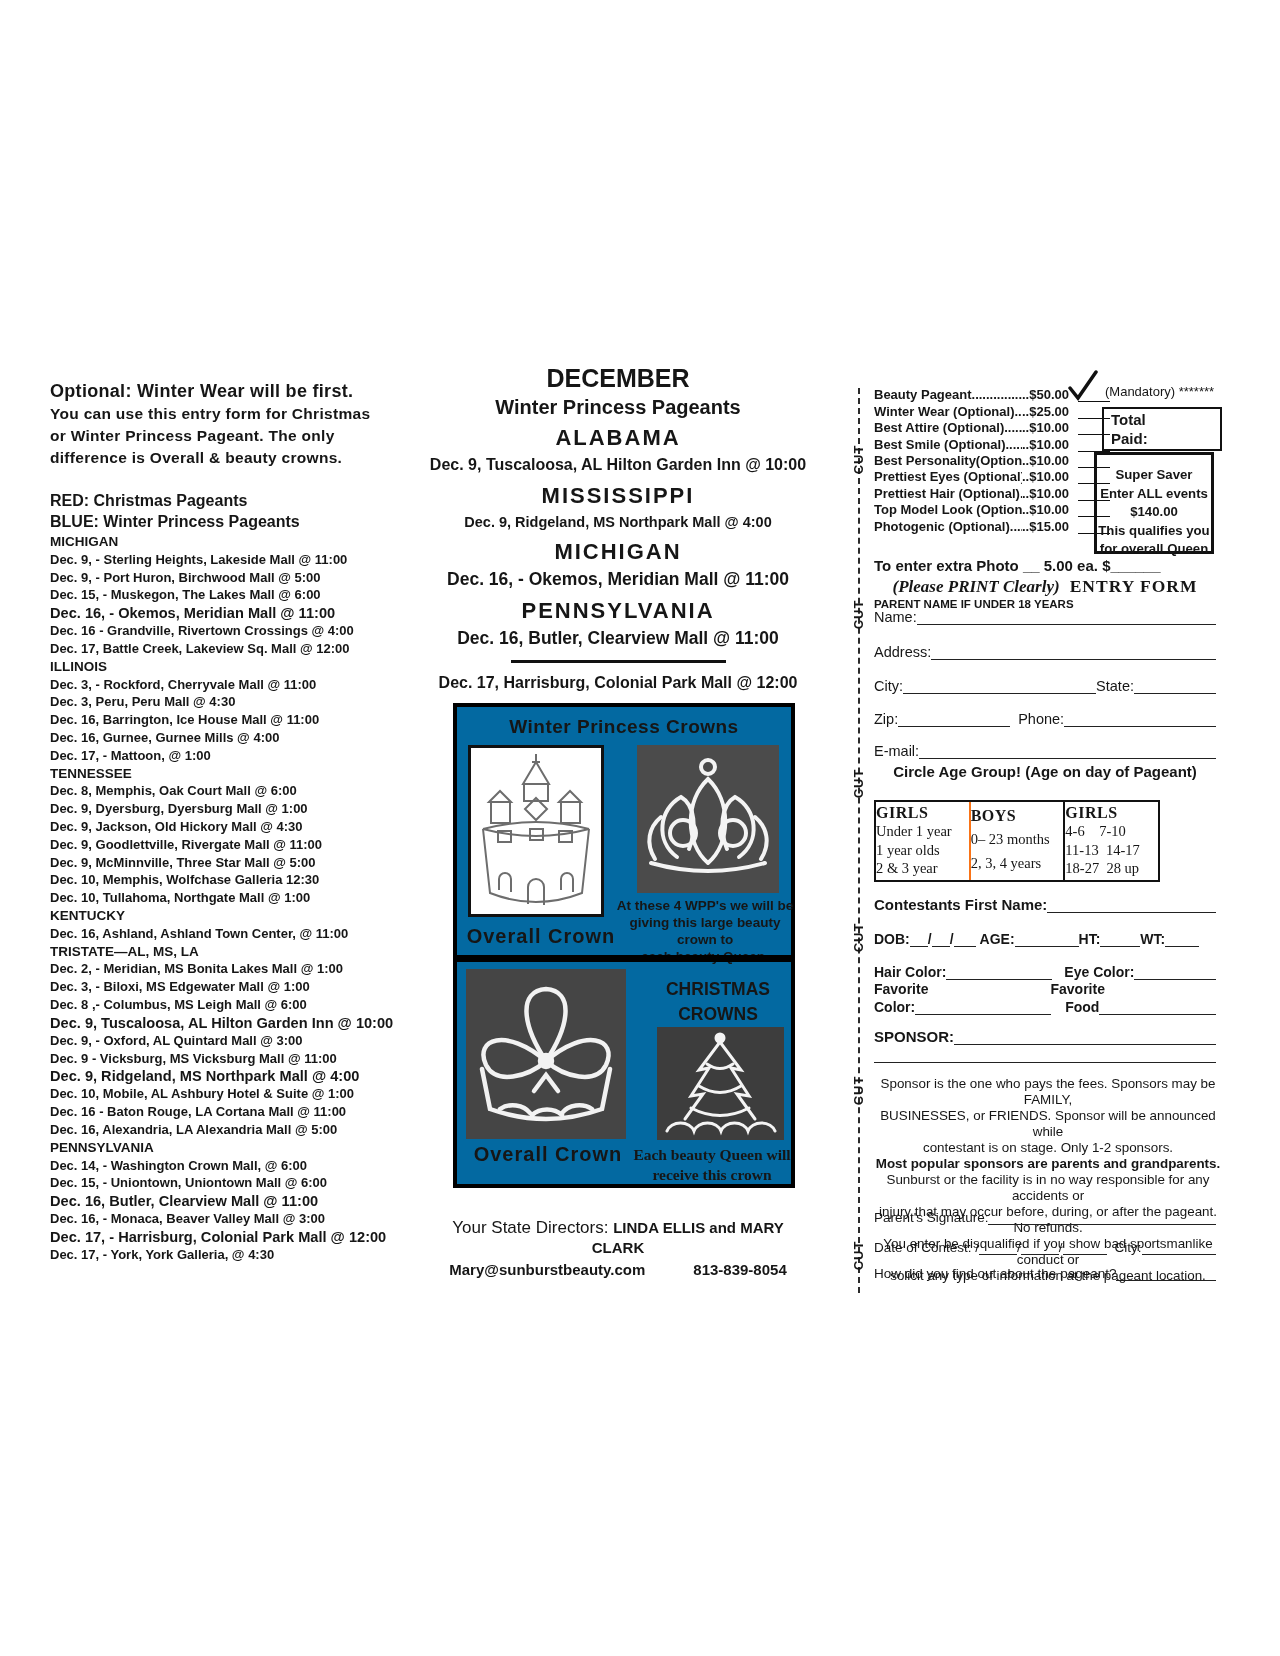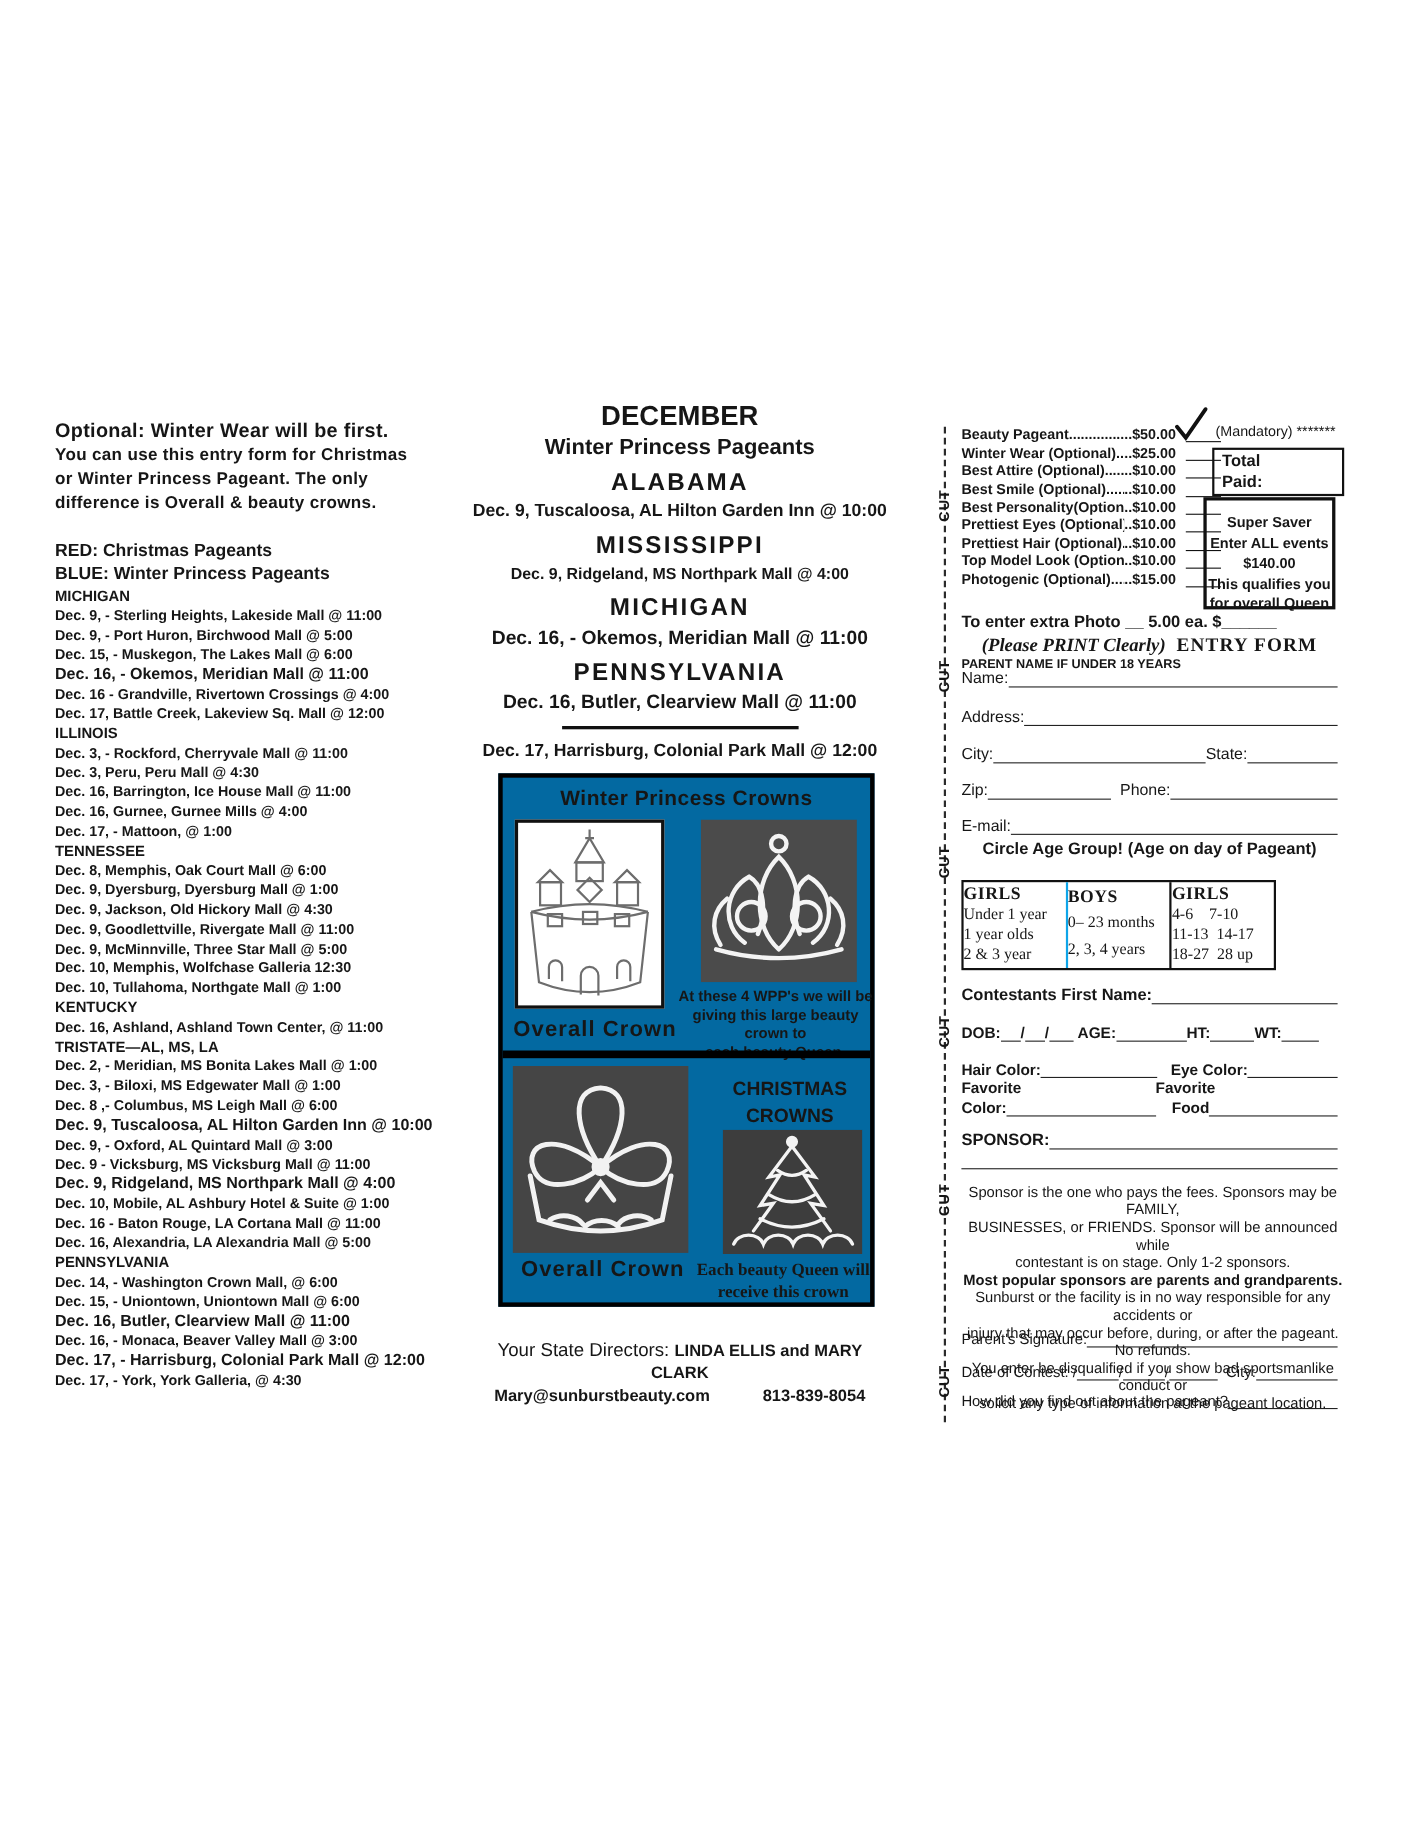--- a/index.html
+++ b/index.html
@@ -85,21 +85,21 @@
   .parent-note{font-size:11.5px;font-weight:bold;}
   .blbl{font-weight:bold;}
   .big{font-size:15px;font-weight:bold;}
   .sm{font-size:13.5px;}
   .age-hdr{justify-content:center;font-weight:bold;font-size:15px;}
   .age-table{position:absolute;left:0;top:800px;width:286px;height:82px;
              border:2.5px solid #111;box-sizing:border-box;display:flex;
              font-family:"Liberation Serif",serif;}
   .age-col{flex:1 1 33%;display:flex;flex-direction:column;align-items:flex-start;
            justify-content:flex-start;padding-top:2px;}
-  .age-col.mid{border-left:2px solid #0ea5e9;border-right:2px solid #111;justify-content:space-around;padding:4px 0;}
+  .age-col.mid{border-left:2px solid #f97316;border-right:2px solid #111;justify-content:space-around;padding:4px 0;}
   .age-title{font-weight:bold;font-size:16px;letter-spacing:.5px;}
   .age-line{font-size:14.5px;line-height:18.5px;white-space:pre;}
   .para{position:absolute;left:0;top:1076px;width:348px;text-align:center;
         font-size:13.4px;line-height:16px;}
   .para .b{font-weight:bold;}
 </style>
 </head>
 <body>
 
 <div class="page">

